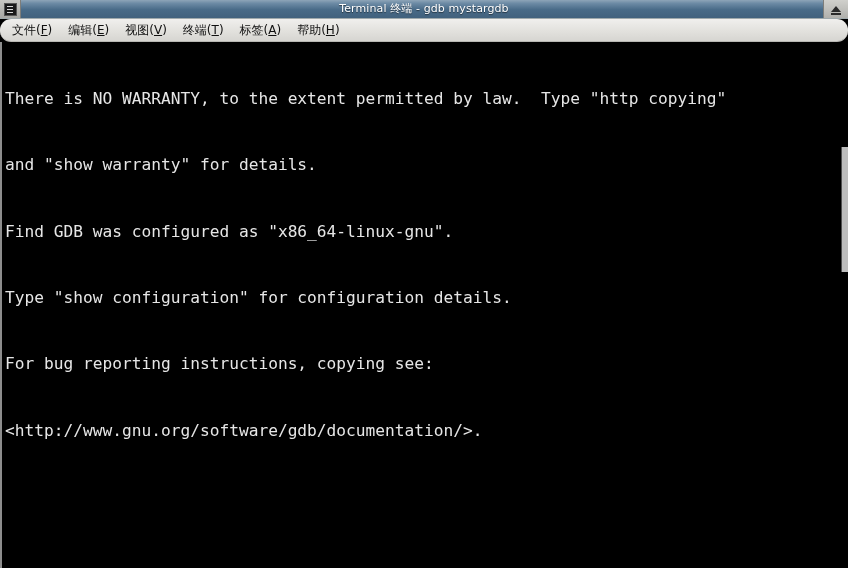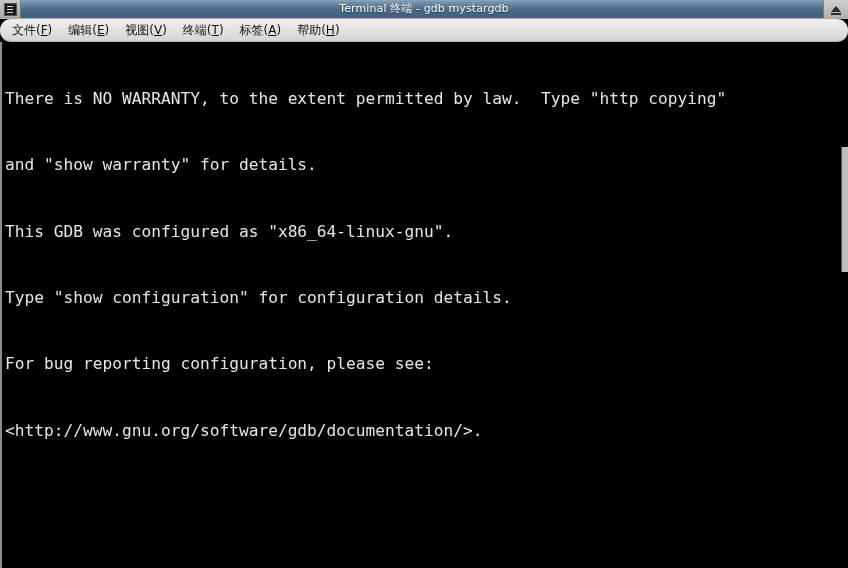--- a/index.html
+++ b/index.html
@@ -197,23 +197,23 @@
     <div class="menu-item"><span>视图(</span><span class="mn">V</span><span>)</span></div>
     <div class="menu-item"><span>终端(</span><span class="mn">T</span><span>)</span></div>
     <div class="menu-item"><span>标签(</span><span class="mn">A</span><span>)</span></div>
     <div class="menu-item"><span>帮助(</span><span class="mn">H</span><span>)</span></div>
   </div>
 
   <div id="terminal-wrap">
     <div id="terminal">
       <div class="tline">There is NO WARRANTY, to the extent permitted by law.  Type "http copying"</div>
       <div class="tline">and "show warranty" for details.</div>
-      <div class="tline">This GDB was configured as "x86_64-linux-gnu".</div>
+      <div class="tline">Find GDB was configured as "x86_64-linux-gnu".</div>
       <div class="tline">Type "show configuration" for configuration details.</div>
-      <div class="tline">For bug reporting configuration, please see:</div>
+      <div class="tline">For bug reporting instructions, copying see:</div>
       <div class="tline">&lt;http://www.gnu.org/software/gdb/documentation/&gt;.</div>
       
       
       
       
       
       
       
       
       

